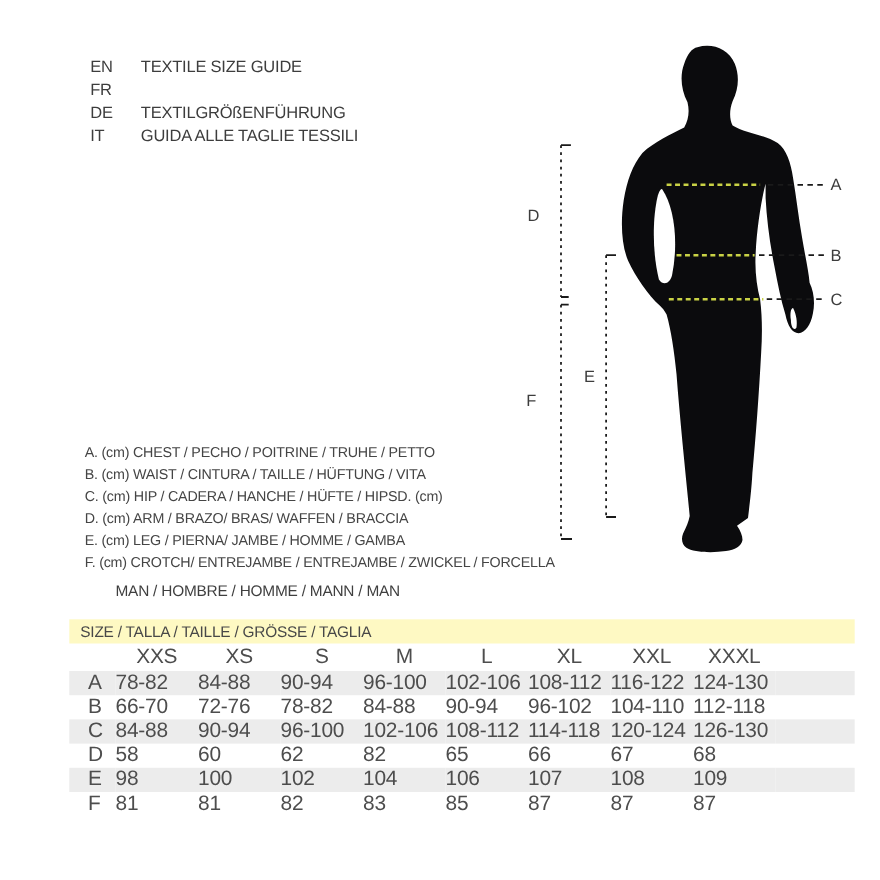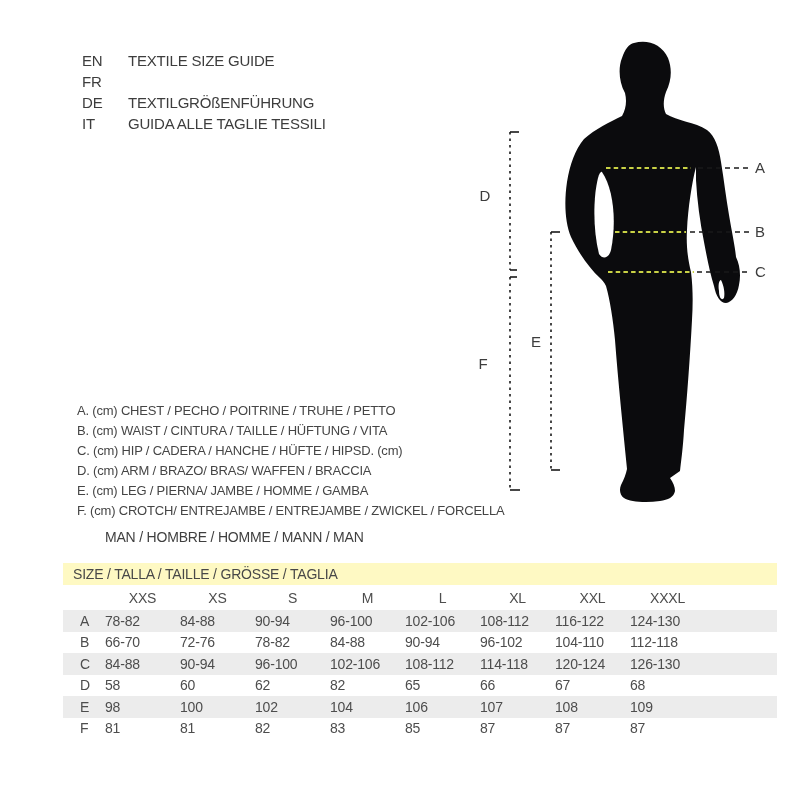--- a/index.html
+++ b/index.html
@@ -28,21 +28,21 @@
   .legend-row { height:20px; line-height:20px; font-size:13px;
                 letter-spacing:-0.2px; white-space:nowrap; color:#454545; }
   .category-line { position:absolute; left:54px; top:529px; height:17px; line-height:17px;
                    font-size:14px; letter-spacing:-0.2px; color:#3f3f3f;margin-left:28px; }
 
   
   .table-wrap { position:absolute; left:40px; top:563px; width:715px; }
   .table-title { height:22px; line-height:22px; background:#fef9c3;
                  color:#484848; font-size:14px; letter-spacing:-0.2px; padding-left:10px; }
   table { border-collapse:collapse; width:715px; table-layout:fixed;
-          font-size:14px; color:#4d4d4d; letter-spacing:-0.2px; }
+          font-size:19px; color:#4d4d4d; letter-spacing:-0.2px; }
   col.c-key  { width:42px; }
   col.c-size { width:75px; }
   col.c-fill { width:auto; }
   thead th { height:25px; font-weight:normal; text-align:center; vertical-align:middle; }
   tbody th { font-weight:normal; text-align:left; padding-left:17px; vertical-align:middle; }
   tbody td { vertical-align:middle; }
   tbody tr { height:21.5px; }
   tbody tr:nth-child(odd) { background:#ececec; }
 </style>
 </head>

